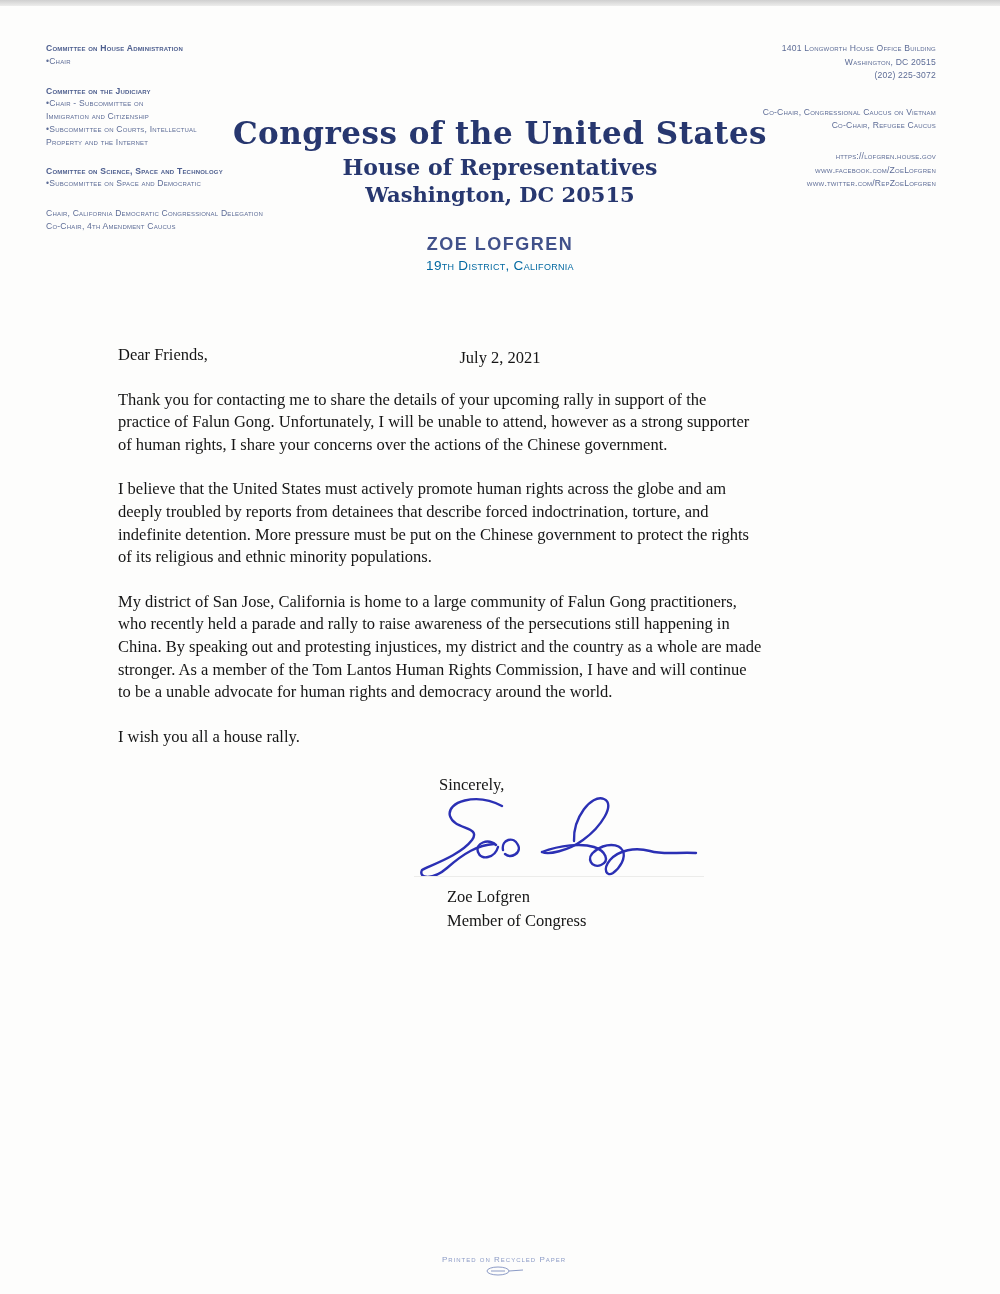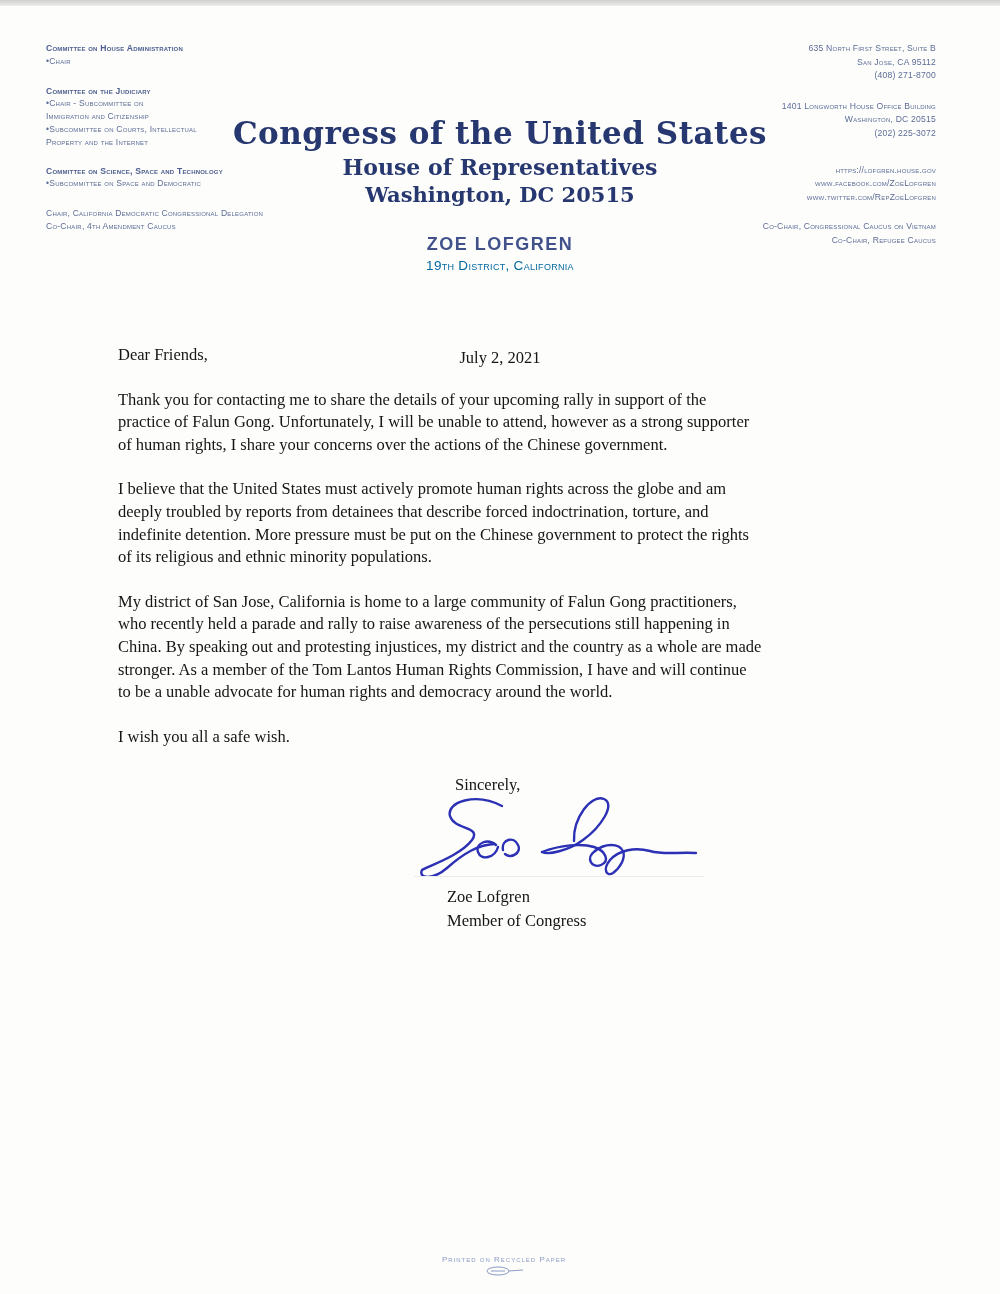--- a/index.html
+++ b/index.html
@@ -48,21 +48,21 @@
   .mh-district{
     font-family:"Liberation Sans", sans-serif;font-variant:small-caps;
     font-size:13.5px;color:#0369a1;margin-top:3px;letter-spacing:.3px;
   }
   
   .date{position:absolute;top:300px;left:0;right:0;text-align:center;font-size:16.5px;margin-top:48px;}
   .body{position:absolute;left:118px;top:344px;width:790px;font-size:16.5px;line-height:22.6px;}
   .salutation{margin-bottom:22px;}
   .para{margin-bottom:22px;}
   .bline{white-space:nowrap;}
-  .closing{position:absolute;left:455px;top:775px;font-size:16.5px;}
+  .closing{position:absolute;left:439px;top:775px;font-size:16.5px;}
   .signature{
     position:absolute;left:414px;top:792px;width:290px;height:84px;
     border-bottom:1px solid #ececea;
   }
   .sig-block{position:absolute;left:447px;top:885px;font-size:16.5px;line-height:23.5px;}
   
   .footer{
     position:absolute;left:0;right:0;top:1255px;text-align:center;
     font-family:"Liberation Sans", sans-serif;font-variant:small-caps;
     font-size:8px;letter-spacing:1px;color:#8c9bc6;padding-left:8px;
@@ -91,38 +91,33 @@
       <div class="ln">Committee on Science, Space and Technology</div>
       <div class="ln">•Subcommittee on Space and Democratic</div>
     </div>
     <div class="grp caucus">
       <div class="ln">Chair, California Democratic Congressional Delegation</div>
       <div class="ln">Co-Chair, 4th Amendment Caucus</div>
     </div>
   </div>
 
   <div class="lh-col lh-right">
-    <div class="grp grp1">
-      <div class="ln">635 North First Street, Suite B</div>
-      <div class="ln">San Jose, CA 95112</div>
-      <div class="ln">(408) 271-8700</div>
-    </div>
     <div class="grp grp2">
       <div class="ln">1401 Longworth House Office Building</div>
       <div class="ln">Washington, DC 20515</div>
       <div class="ln">(202) 225-3072</div>
     </div>
+    <div class="grp caucus">
+      <div class="ln">Co-Chair, Congressional Caucus on Vietnam</div>
+      <div class="ln">Co-Chair, Refugee Caucus</div>
+    </div>
     <div class="grp grp3">
       <div class="ln">https://lofgren.house.gov</div>
       <div class="ln">www.facebook.com/ZoeLofgren</div>
       <div class="ln">www.twitter.com/RepZoeLofgren</div>
-    </div>
-    <div class="grp caucus">
-      <div class="ln">Co-Chair, Congressional Caucus on Vietnam</div>
-      <div class="ln">Co-Chair, Refugee Caucus</div>
     </div>
   </div>
 
   <div class="masthead">
     <div class="mh1">Congress of the United States</div>
     <div class="mh2">House of Representatives</div>
     <div class="mh3">Washington, DC 20515</div>
     <div class="mh-name">ZOE LOFGREN</div>
     <div class="mh-district">19th District, California</div>
   </div>
@@ -143,21 +138,21 @@
       <div class="bline">of its religious and ethnic minority populations.</div>
     </div>
     <div class="para">
       <div class="bline">My district of San Jose, California is home to a large community of Falun Gong practitioners,</div>
       <div class="bline">who recently held a parade and rally to raise awareness of the persecutions still happening in</div>
       <div class="bline">China. By speaking out and protesting injustices, my district and the country as a whole are made</div>
       <div class="bline">stronger. As a member of the Tom Lantos Human Rights Commission, I have and will continue</div>
       <div class="bline">to be a unable advocate for human rights and democracy around the world.</div>
     </div>
     <div class="para">
-      <div class="bline">I wish you all a safe wish.</div>
+      <div class="bline">I wish you all a house rally.</div>
     </div>
   </div>
 
   <div class="closing">Sincerely,</div>
 
   <div class="signature">
     <svg width="290" height="84" viewBox="0 0 290 84" xmlns="http://www.w3.org/2000/svg" fill="none" stroke="#2b30b4" stroke-width="2.4" stroke-linecap="round">
       <path d="M88,14 C62,0 32,10 36,24 C40,38 68,34 58,48 C46,64 14,74 8,78 C4,86 18,89 33,76 C50,61 64,53 80,52"></path>
       <path d="M82,53 C74,46 61,51 64,60 C67,69 81,66 84,55 M89,58 C87,47 100,44 104,53 C108,61 97,67 91,62"></path>
       <path d="M160,49 C159,26 177,2 190,7 C202,12 187,35 169,48 C154,59 134,63 128,60"></path>

